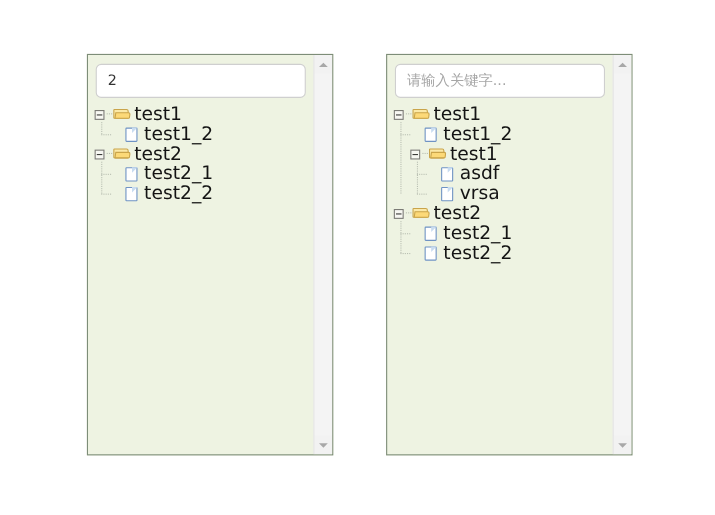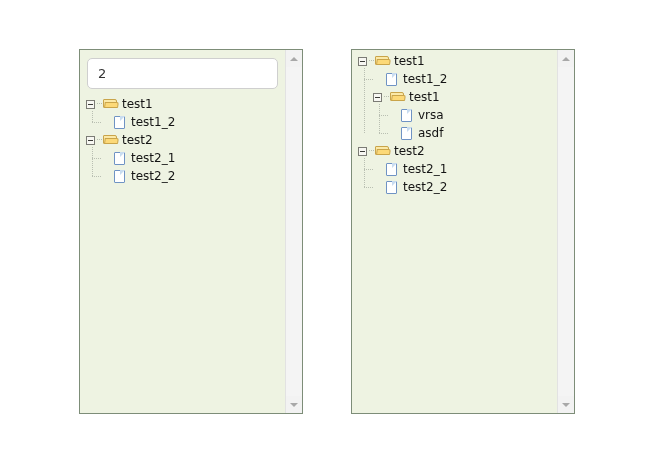--- a/index.html
+++ b/index.html
@@ -48,21 +48,21 @@
     font-family: "DejaVu Sans", "Liberation Sans", sans-serif;
     font-size: 13px;
     color: #333333;
     outline: none;
   }
   .search-input::placeholder { color: #a6a6a6; }
 
   
   .tree {
     padding: 2px 0 0 6px;
-    font-size: 12px;
+    font-size: 17px;
     color: #1a1a1a;
     line-height: 18px;
   }
   .tree ul {
     list-style: none;
     margin: 0;
     padding: 0 0 0 15px;
     position: relative;
   }
   .tree > ul { padding-left: 0; }
@@ -297,20 +297,23 @@
       <span class="sb-arrow"></span>
     </div>
     <div class="sb-btn sb-down">
       <span class="sb-arrow"></span>
     </div>
   </div>
 </div>
 
 <div class="panel" id="panel-right">
   <div class="panel-body">
+    <div class="search-wrap">
+      <input class="search-input" type="text" placeholder="请输入关键字..." value="" style="">
+    </div>
     <div class="tree" id="tree-right">
         <ul>
           <li>
             <div class="node branch">
               <span class="toggle"></span>
               <span class="toggle-dots"></span>
               <span class="icon icon-folder"></span>
               <span class="label">test1</span>
             </div>
             <ul>
@@ -326,28 +329,28 @@
                   <span class="toggle"></span>
                   <span class="toggle-dots"></span>
                   <span class="icon icon-folder"></span>
                   <span class="label">test1</span>
                 </div>
                 <ul>
                   <li>
                     <div class="node leaf">
                       <span class="spacer-toggle"></span>
                       <span class="icon icon-file"></span>
-                      <span class="label">vrsa</span>
+                      <span class="label">asdf</span>
                     </div>
                   </li>
                   <li>
                     <div class="node leaf">
                       <span class="spacer-toggle"></span>
                       <span class="icon icon-file"></span>
-                      <span class="label">asdf</span>
+                      <span class="label">vrsa</span>
                     </div>
                   </li>
                 </ul>
               </li>
             </ul>
           </li>
           <li>
             <div class="node branch">
               <span class="toggle"></span>
               <span class="toggle-dots"></span>

